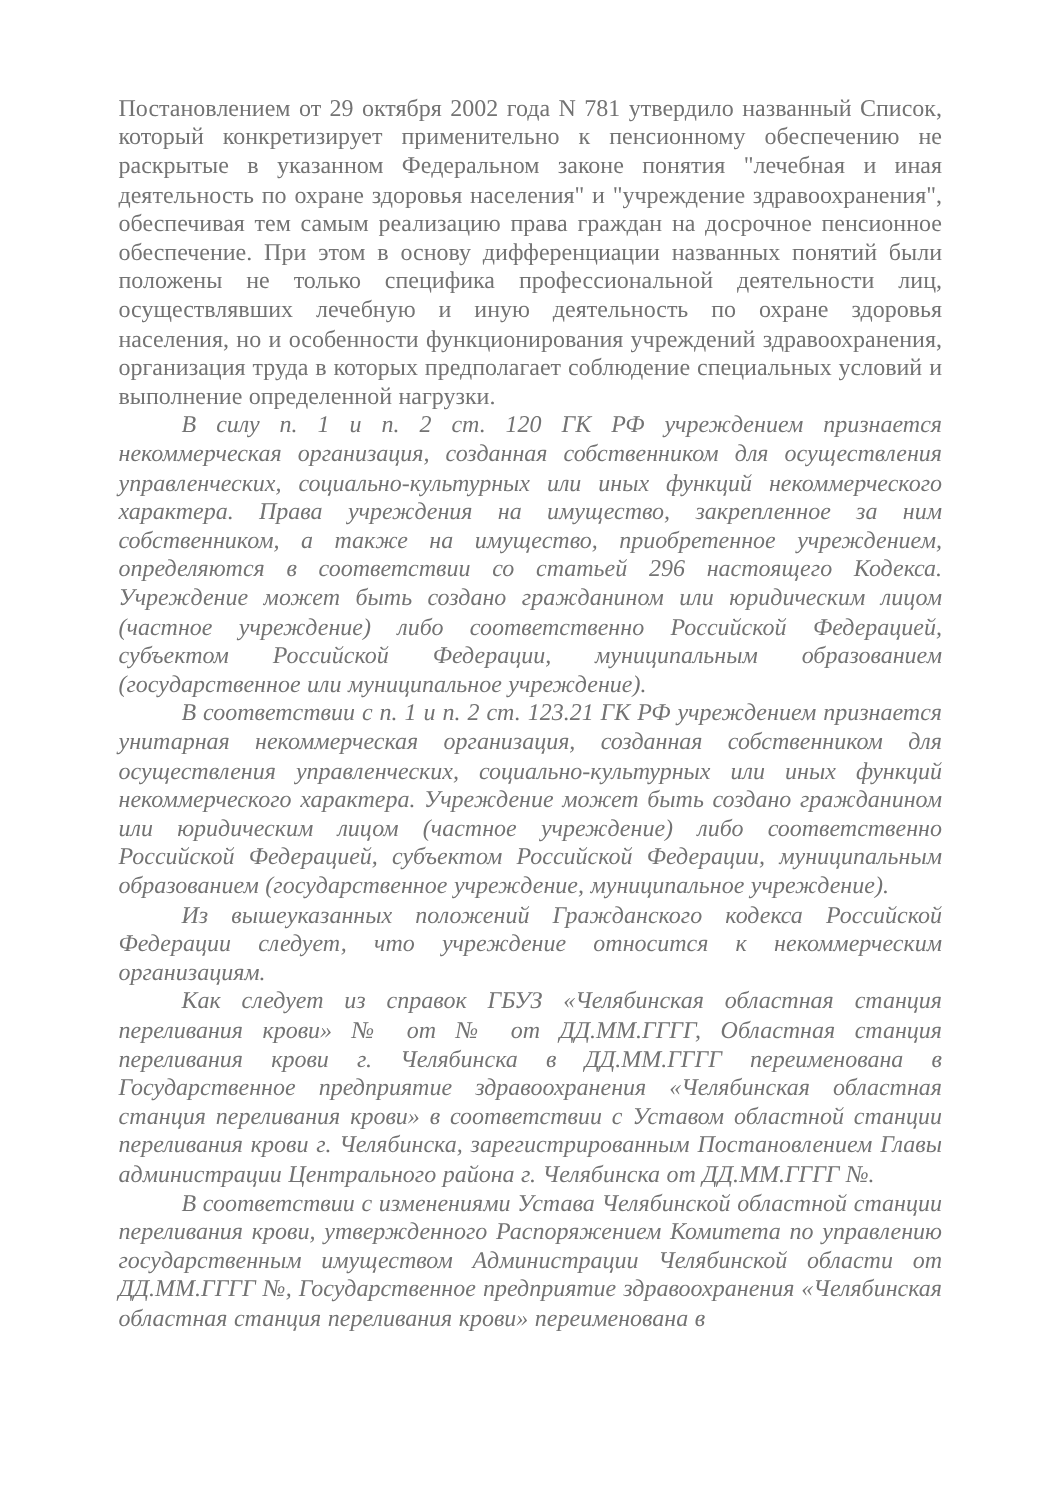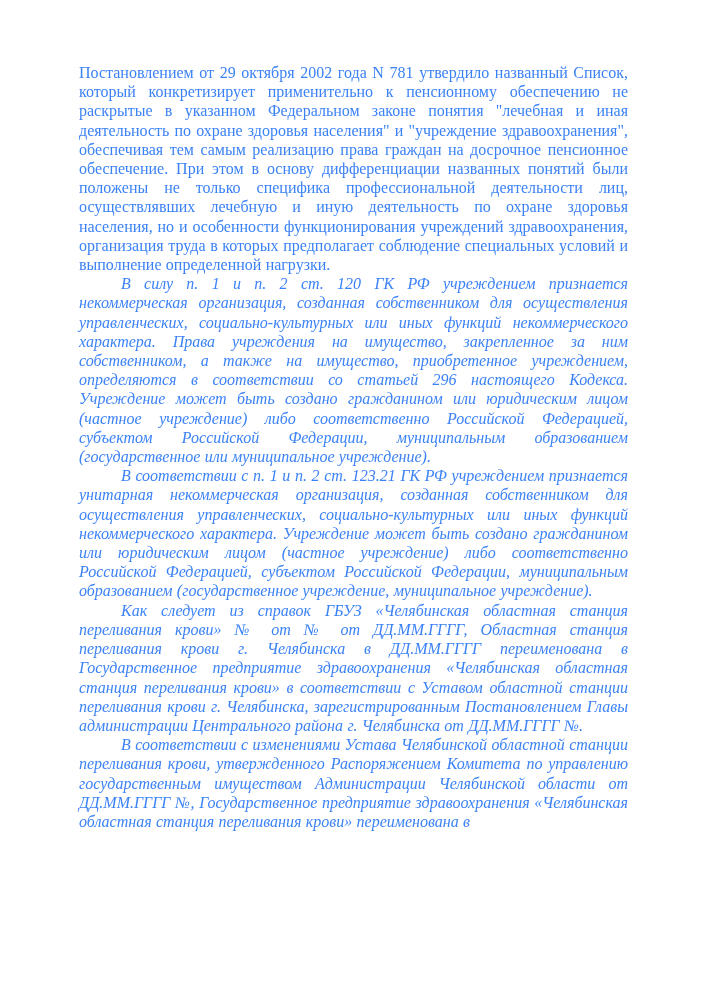--- a/index.html
+++ b/index.html
@@ -16,33 +16,34 @@
     overflow: hidden;
   }
   .text-block {
     position: absolute;
     left: 79px;
     top: 63px;
     width: 549px;
     font-family: "Liberation Serif", "DejaVu Serif", serif;
     font-size: 16px;
     line-height: 19.2px;
-    color: #3b82f6;
+    color: #737373;
     text-align: justify;
     hyphens: none;
     -webkit-hyphens: none;
     word-spacing: 0.02em;
   }
   .para { margin: 0; }
   .para.indent { text-indent: 42px; font-style: italic; }
 </style>
 </head>
 <body>
 
 <div class="page">
   <div class="text-block">
       <p class="para">Постановлением от 29 октября 2002 года N 781 утвердило названный Список, который конкретизирует применительно к пенсионному обеспечению не раскрытые в указанном Федеральном законе понятия "лечебная и иная деятельность по охране здоровья населения" и "учреждение здравоохранения", обеспечивая тем самым реализацию права граждан на досрочное пенсионное обеспечение. При этом в основу дифференциации названных понятий были положены не только специфика профессиональной деятельности лиц, осуществлявших лечебную и иную деятельность по охране здоровья населения, но и особенности функционирования учреждений здравоохранения, организация труда в которых предполагает соблюдение специальных условий и выполнение определенной нагрузки.</p>
       <p class="para indent">В силу п. 1 и п. 2 ст. 120 ГК РФ учреждением признается некоммерческая организация, созданная собственником для осуществления управленческих, социально-культурных или иных функций некоммерческого характера. Права учреждения на имущество, закрепленное за ним собственником, а также на имущество, приобретенное учреждением, определяются в соответствии со статьей 296 настоящего Кодекса. Учреждение может быть создано гражданином или юридическим лицом (частное учреждение) либо соответственно Российской Федерацией, субъектом Российской Федерации, муниципальным образованием (государственное или муниципальное учреждение).</p>
       <p class="para indent">В соответствии с п. 1 и п. 2 ст. 123.21 ГК РФ учреждением признается унитарная некоммерческая организация, созданная собственником для осуществления управленческих, социально-культурных или иных функций некоммерческого характера. Учреждение может быть создано гражданином или юридическим лицом (частное учреждение) либо соответственно Российской Федерацией, субъектом Российской Федерации, муниципальным образованием (государственное учреждение, муниципальное учреждение).</p>
+      <p class="para indent">Из вышеуказанных положений Гражданского кодекса Российской Федерации следует, что учреждение относится к некоммерческим организациям.</p>
       <p class="para indent">Как следует из справок ГБУЗ «Челябинская областная станция переливания крови» № от № от ДД.ММ.ГГГГ, Областная станция переливания крови г. Челябинска в ДД.ММ.ГГГГ переименована в Государственное предприятие здравоохранения «Челябинская областная станция переливания крови» в соответствии с Уставом областной станции переливания крови г. Челябинска, зарегистрированным Постановлением Главы администрации Центрального района г. Челябинска от ДД.ММ.ГГГГ №.</p>
       <p class="para indent">В соответствии с изменениями Устава Челябинской областной станции переливания крови, утвержденного Распоряжением Комитета по управлению государственным имуществом Администрации Челябинской области от ДД.ММ.ГГГГ №, Государственное предприятие здравоохранения «Челябинская областная станция переливания крови» переименована в</p>
     </div>
 </div>
 
 </body></html>

